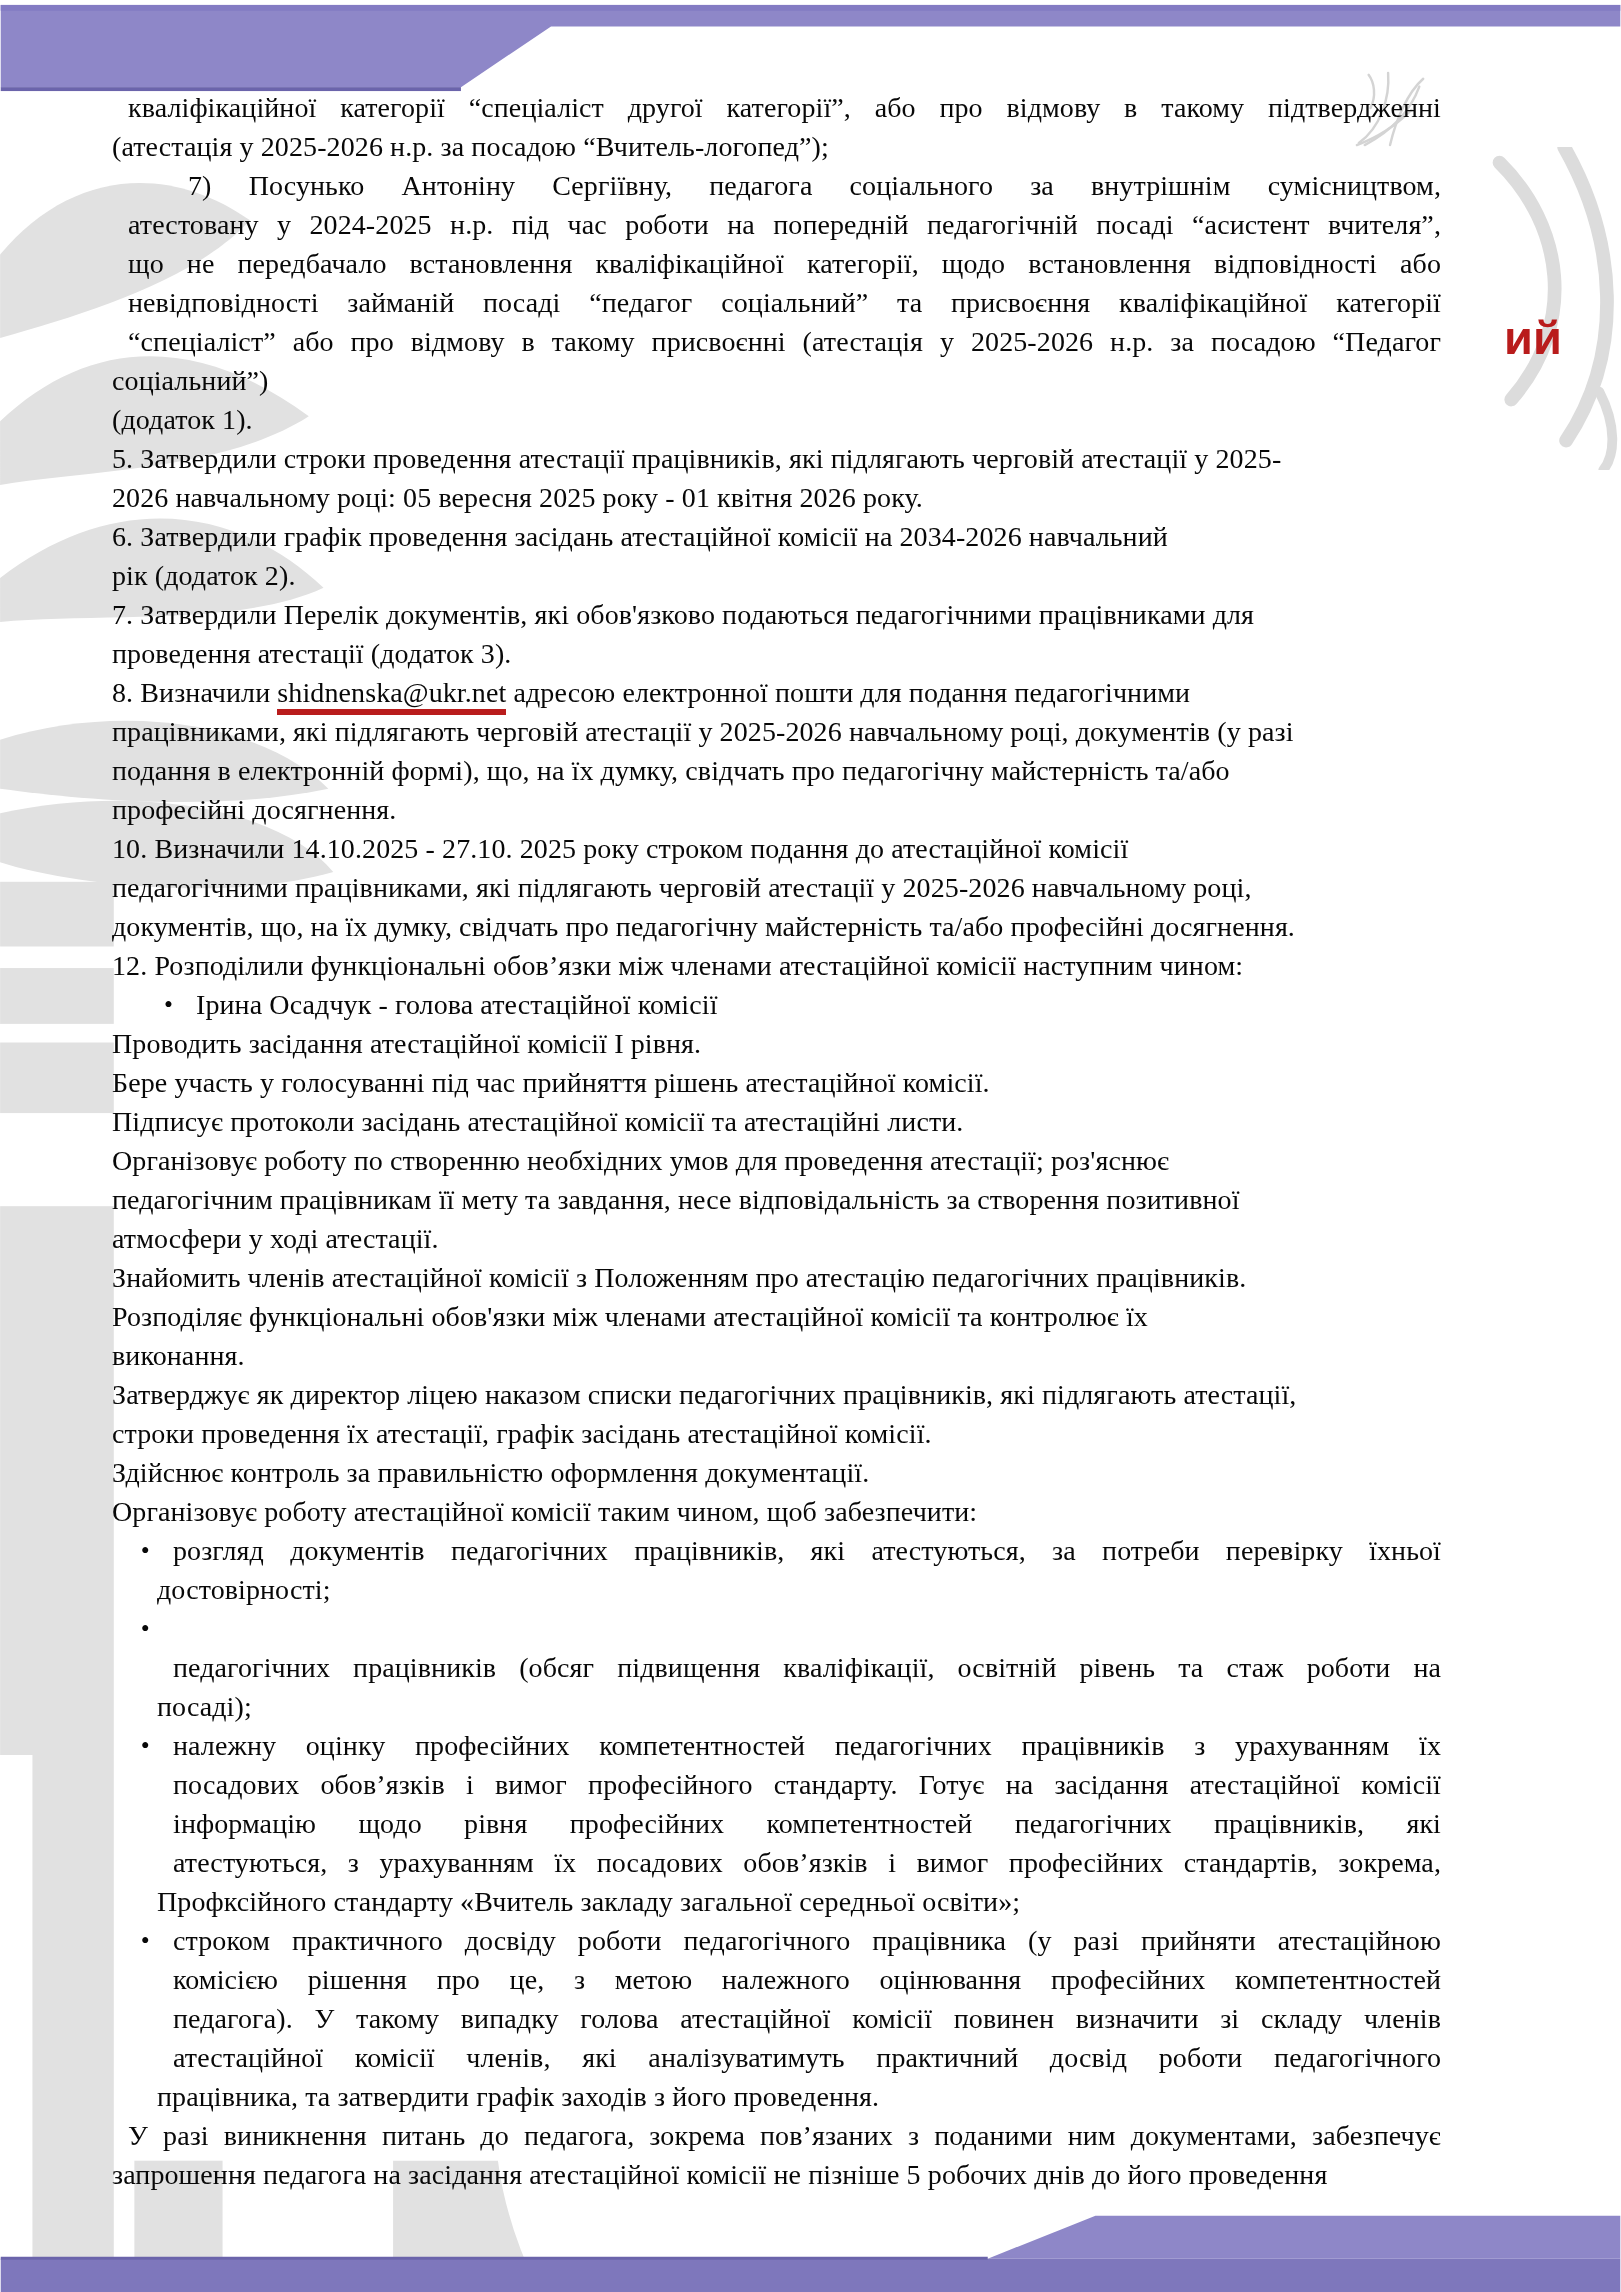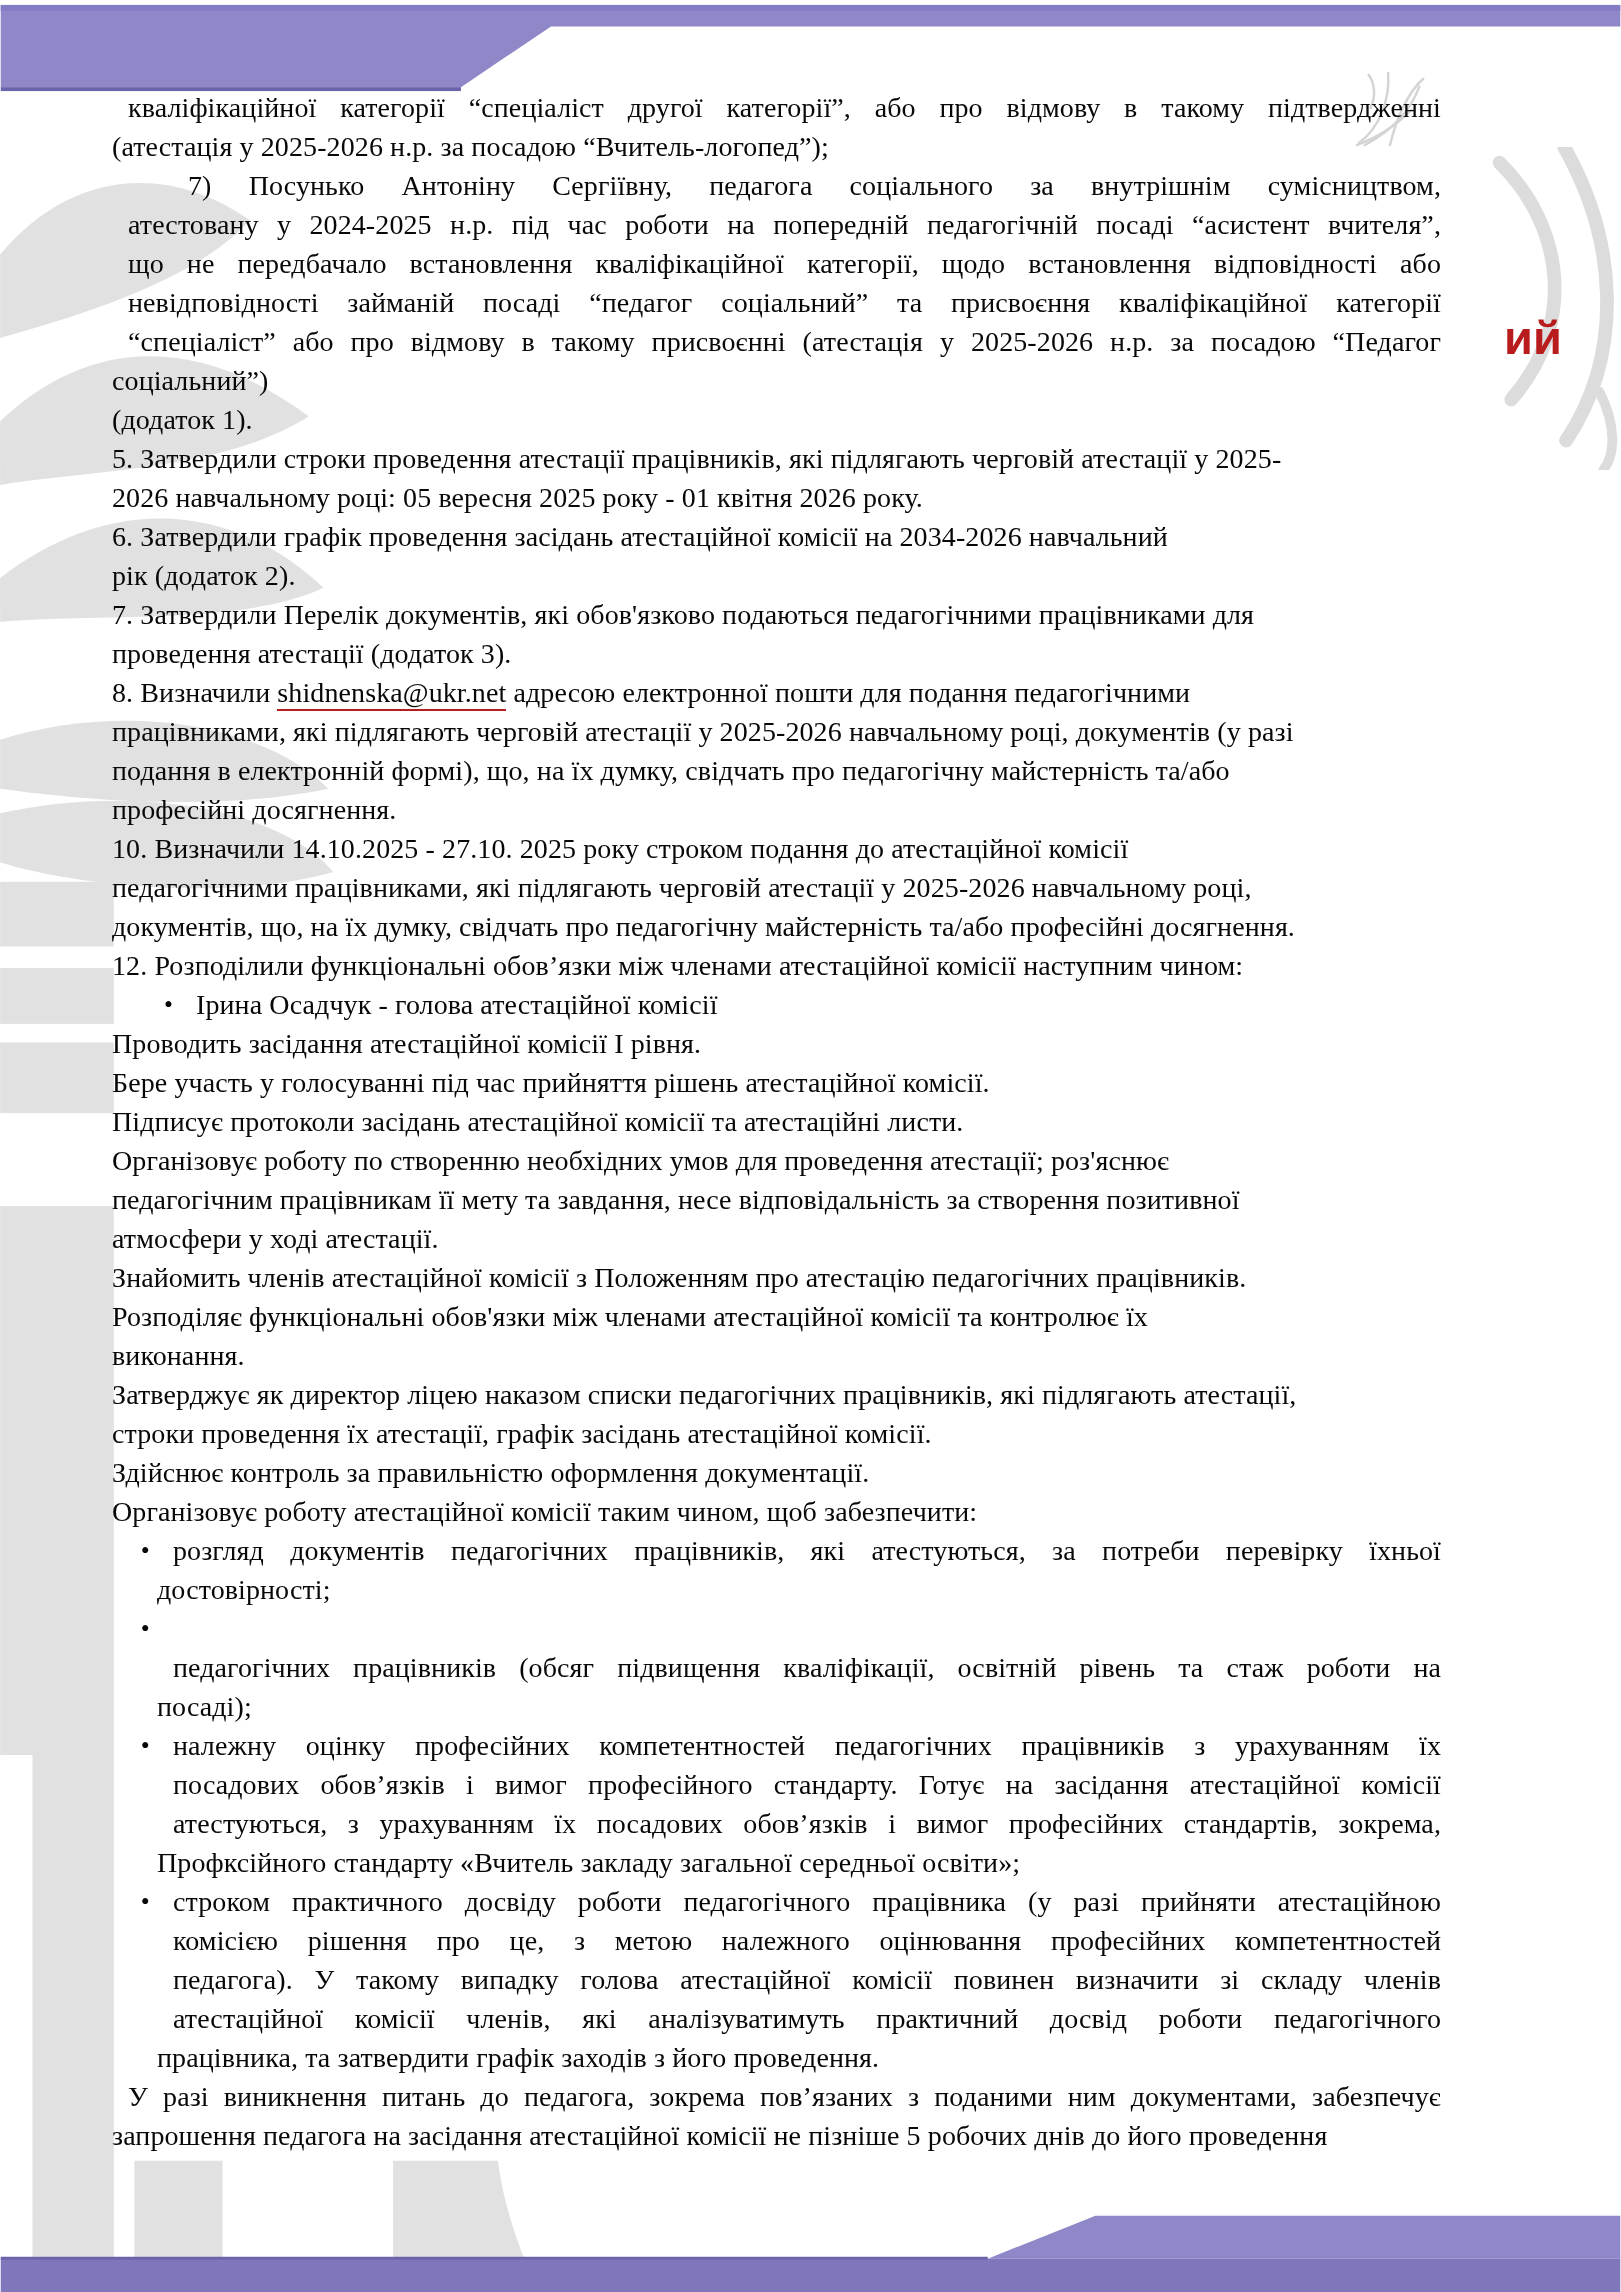--- a/index.html
+++ b/index.html
@@ -20,21 +20,21 @@
     line-height:39px;
     color:#080808;
     letter-spacing:0.1px;
   }
   .line{position:relative;height:39px;white-space:nowrap;}
   .line.j{white-space:normal;text-align:justify;text-align-last:justify;overflow:hidden;margin-left:16px;}
   .bullet{
     position:absolute;top:0;
     font-size:25.5px;
   }
-  .ul{border-bottom:2px solid #b91c1c;padding-bottom:1px;}
+  .ul{border-bottom:6px solid #b91c1c;padding-bottom:1px;}
   
   .frag{
     position:absolute;
     left:1504px;top:314px;
     font-family:"Liberation Sans","DejaVu Sans",sans-serif;
     font-weight:700;
     font-size:47px;
     color:#b91c1c;
     line-height:1;
   }
@@ -131,20 +131,21 @@
       <div class="line"><span>строки проведення їх  атестації, графік засідань атестаційної комісії.</span></div>
       <div class="line"><span>Здійснює контроль за правильністю оформлення документації.</span></div>
       <div class="line"><span>Організовує роботу атестаційної комісії таким чином, щоб забезпечити:</span></div>
       <div class="line j" style="padding-left: 45px;"><span class="bullet" style="left: 12.7px;">•</span><span>розгляд документів педагогічних працівників, які атестуються, за потреби перевірку   їхньої</span></div>
       <div class="line" style="padding-left: 45px;"><span>достовірності;</span></div>
       <div class="line j" style="padding-left: 45px;"><span class="bullet" style="left: 12.7px;">•</span></div>
       <div class="line j" style="padding-left: 45px;"><span>педагогічних працівників (обсяг підвищення кваліфікації, освітній рівень та стаж роботи на</span></div>
       <div class="line" style="padding-left: 45px;"><span>посаді);</span></div>
       <div class="line j" style="padding-left: 45px;"><span class="bullet" style="left: 12.7px;">•</span><span>належну оцінку професійних компетентностей педагогічних працівників з урахуванням їх</span></div>
       <div class="line j" style="padding-left: 45px;"><span>посадових обов’язків і вимог професійного стандарту. Готує на засідання атестаційної комісії</span></div>
+      <div class="line j" style="padding-left: 45px;"><span>інформацію щодо рівня    професійних компетентностей педагогічних працівників, які</span></div>
       <div class="line j" style="padding-left: 45px;"><span>атестуються,  з урахуванням їх посадових обов’язків і вимог професійних стандартів, зокрема,</span></div>
       <div class="line" style="padding-left: 45px;"><span>Профксійного стандарту «Вчитель закладу загальної середньої освіти»;</span></div>
       <div class="line j" style="padding-left: 45px;"><span class="bullet" style="left: 12.7px;">•</span><span>строком практичного досвіду  роботи педагогічного працівника (у разі прийняти атестаційною</span></div>
       <div class="line j" style="padding-left: 45px;"><span>комісією рішення про це, з метою   належного оцінювання професійних компетентностей</span></div>
       <div class="line j" style="padding-left: 45px;"><span>педагога). У такому випадку голова атестаційної комісії повинен визначити зі складу членів</span></div>
       <div class="line j" style="padding-left: 45px;"><span>атестаційної комісії членів, які аналізуватимуть практичний досвід роботи педагогічного</span></div>
       <div class="line" style="padding-left: 45px;"><span>працівника, та затвердити графік заходів з його проведення.</span></div>
       <div class="line j"><span>У разі виникнення питань до педагога, зокрема пов’язаних з поданими ним документами, забезпечує</span></div>
       <div class="line"><span>запрошення педагога на засідання атестаційної комісії не пізніше 5 робочих днів до його проведення</span></div>
     </div>

